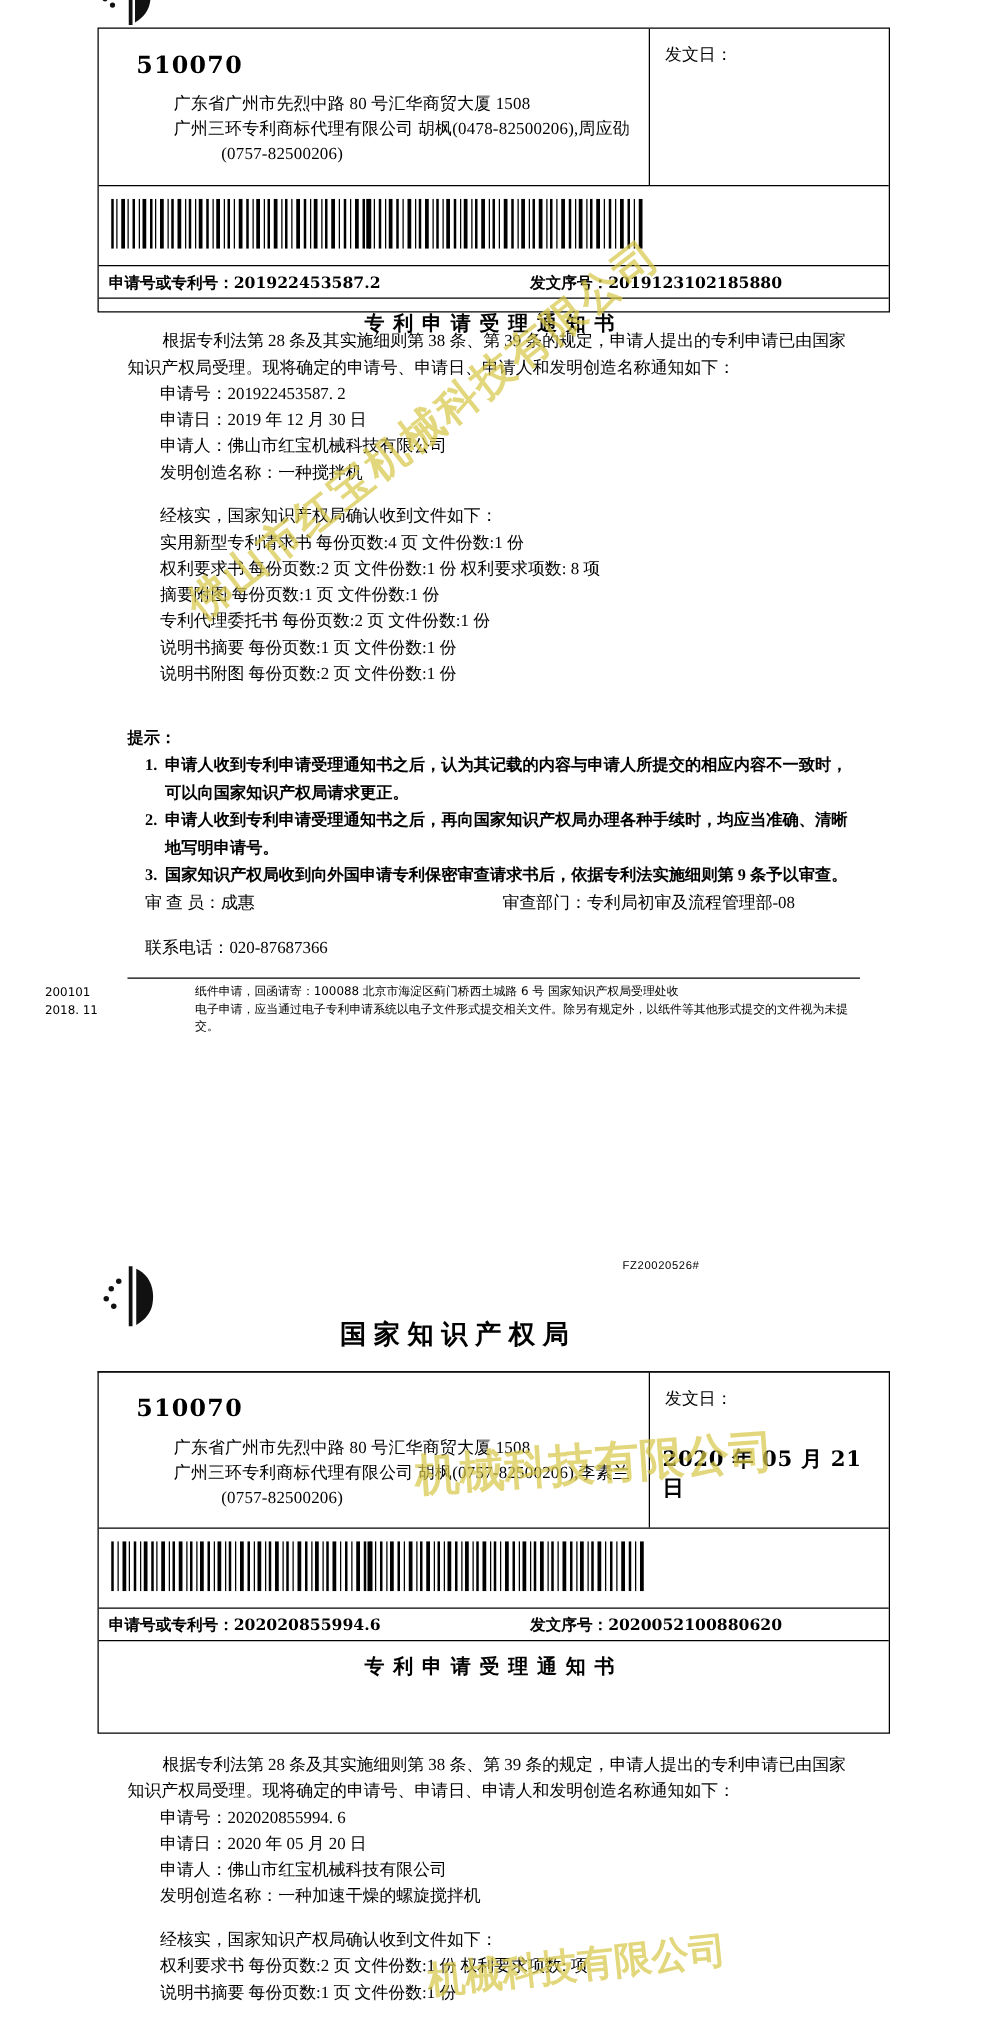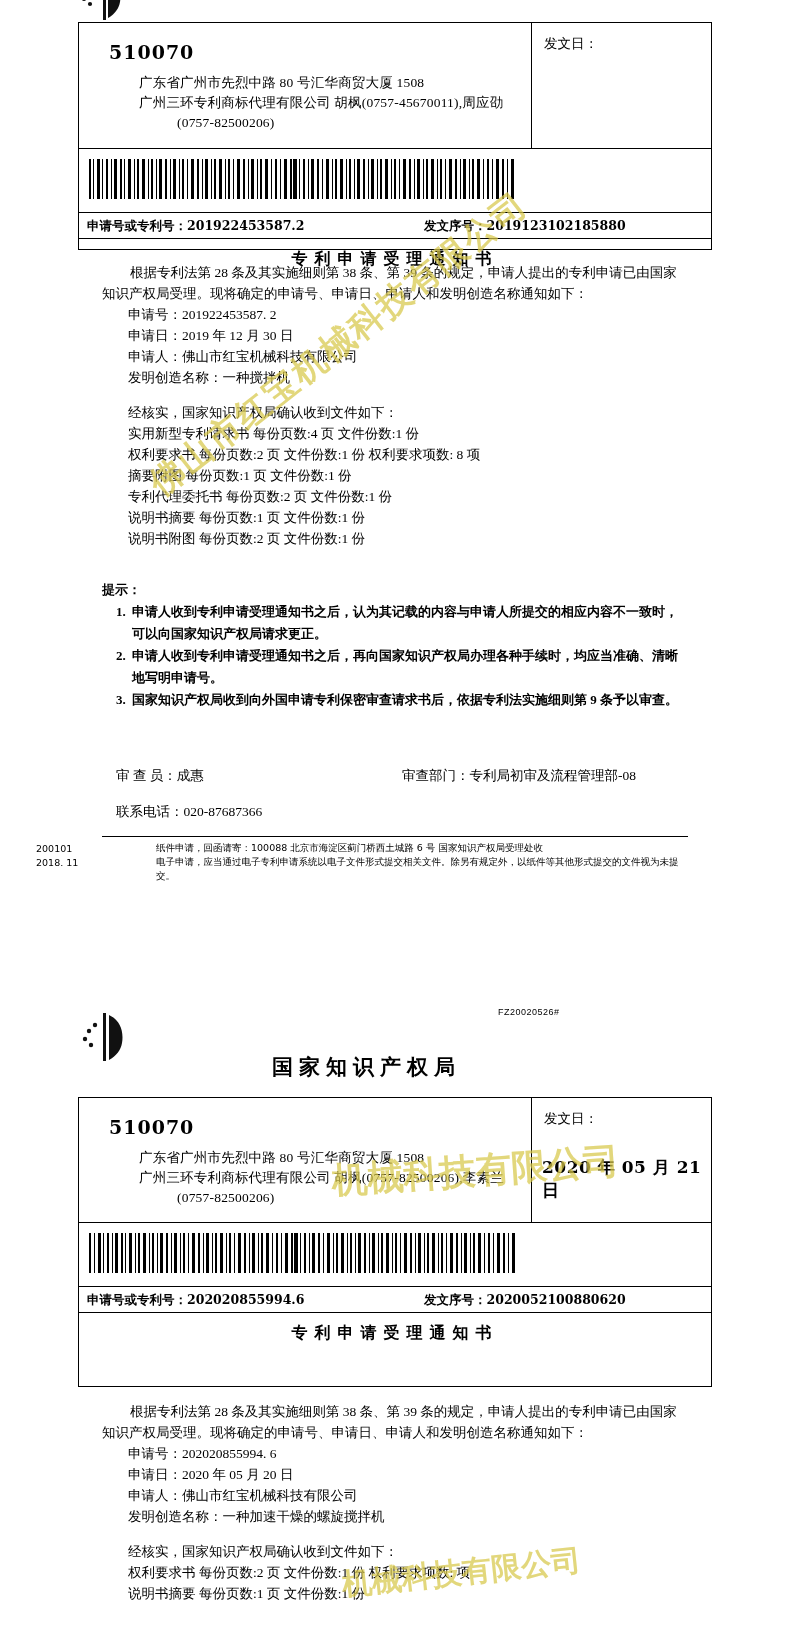--- a/index.html
+++ b/index.html
@@ -78,21 +78,21 @@
     font-size: 13.5px;
     line-height: 20px;
     letter-spacing: 0.2px;
   }
   .addr .l2 { margin-left: 0px; }
   .addr .l3 { margin-left: 38px; }
 
   .right-cell {
     position: absolute;
     top: 0;
-    right: 0;
+    right: 12px;
     width: 180px;
     height: 100%;
     border-left: 1px solid #000;
     box-sizing: border-box;
   }
   .right-cell .lbl {
     position: absolute;
     left: 12px;
     top: 12px;
     font-size: 13.5px;
@@ -183,21 +183,20 @@
     padding-left: 30px;
     position: relative;
   }
   .tips li span.n {
     position: absolute;
     left: 14px;
   }
 
   .examiner {
     position: relative;
-    margin-top: 54px;
     font-size: 13.5px;
     height: 24px;
     text-decoration: underline;
   }
   .examiner .ex { position: absolute; left: 14px; }
   .examiner .dept { position: absolute; left: 300px; }
   .phone {
     margin-top: 12px;
     padding-left: 14px;
     font-size: 13.5px;
@@ -260,21 +259,21 @@
         <circle cx="12" cy="30" r="2.1"></circle>
       </g>
     </svg>
   </div>
 
   <div class="frame" style="top:22px; height:228px;">
     <div class="hdr">
       <div class="zip">510070</div>
       <div class="addr">
         <div class="l1">广东省广州市先烈中路 80 号汇华商贸大厦 1508</div>
-        <div class="l2">广州三环专利商标代理有限公司  胡枫(0757-45670011),周应劭</div>
+        <div class="l2">广州三环专利商标代理有限公司  胡枫(0478-82500206),周应劭</div>
         <div class="l3">(0757-82500206)</div>
       </div>
       <div class="right-cell">
         <div class="lbl">发文日：</div>
       </div>
     </div>
 
     <div class="barband">
       <svg class="barcode bc1" viewBox="0 0 212 40" preserveAspectRatio="none">
         <g fill="#000">

